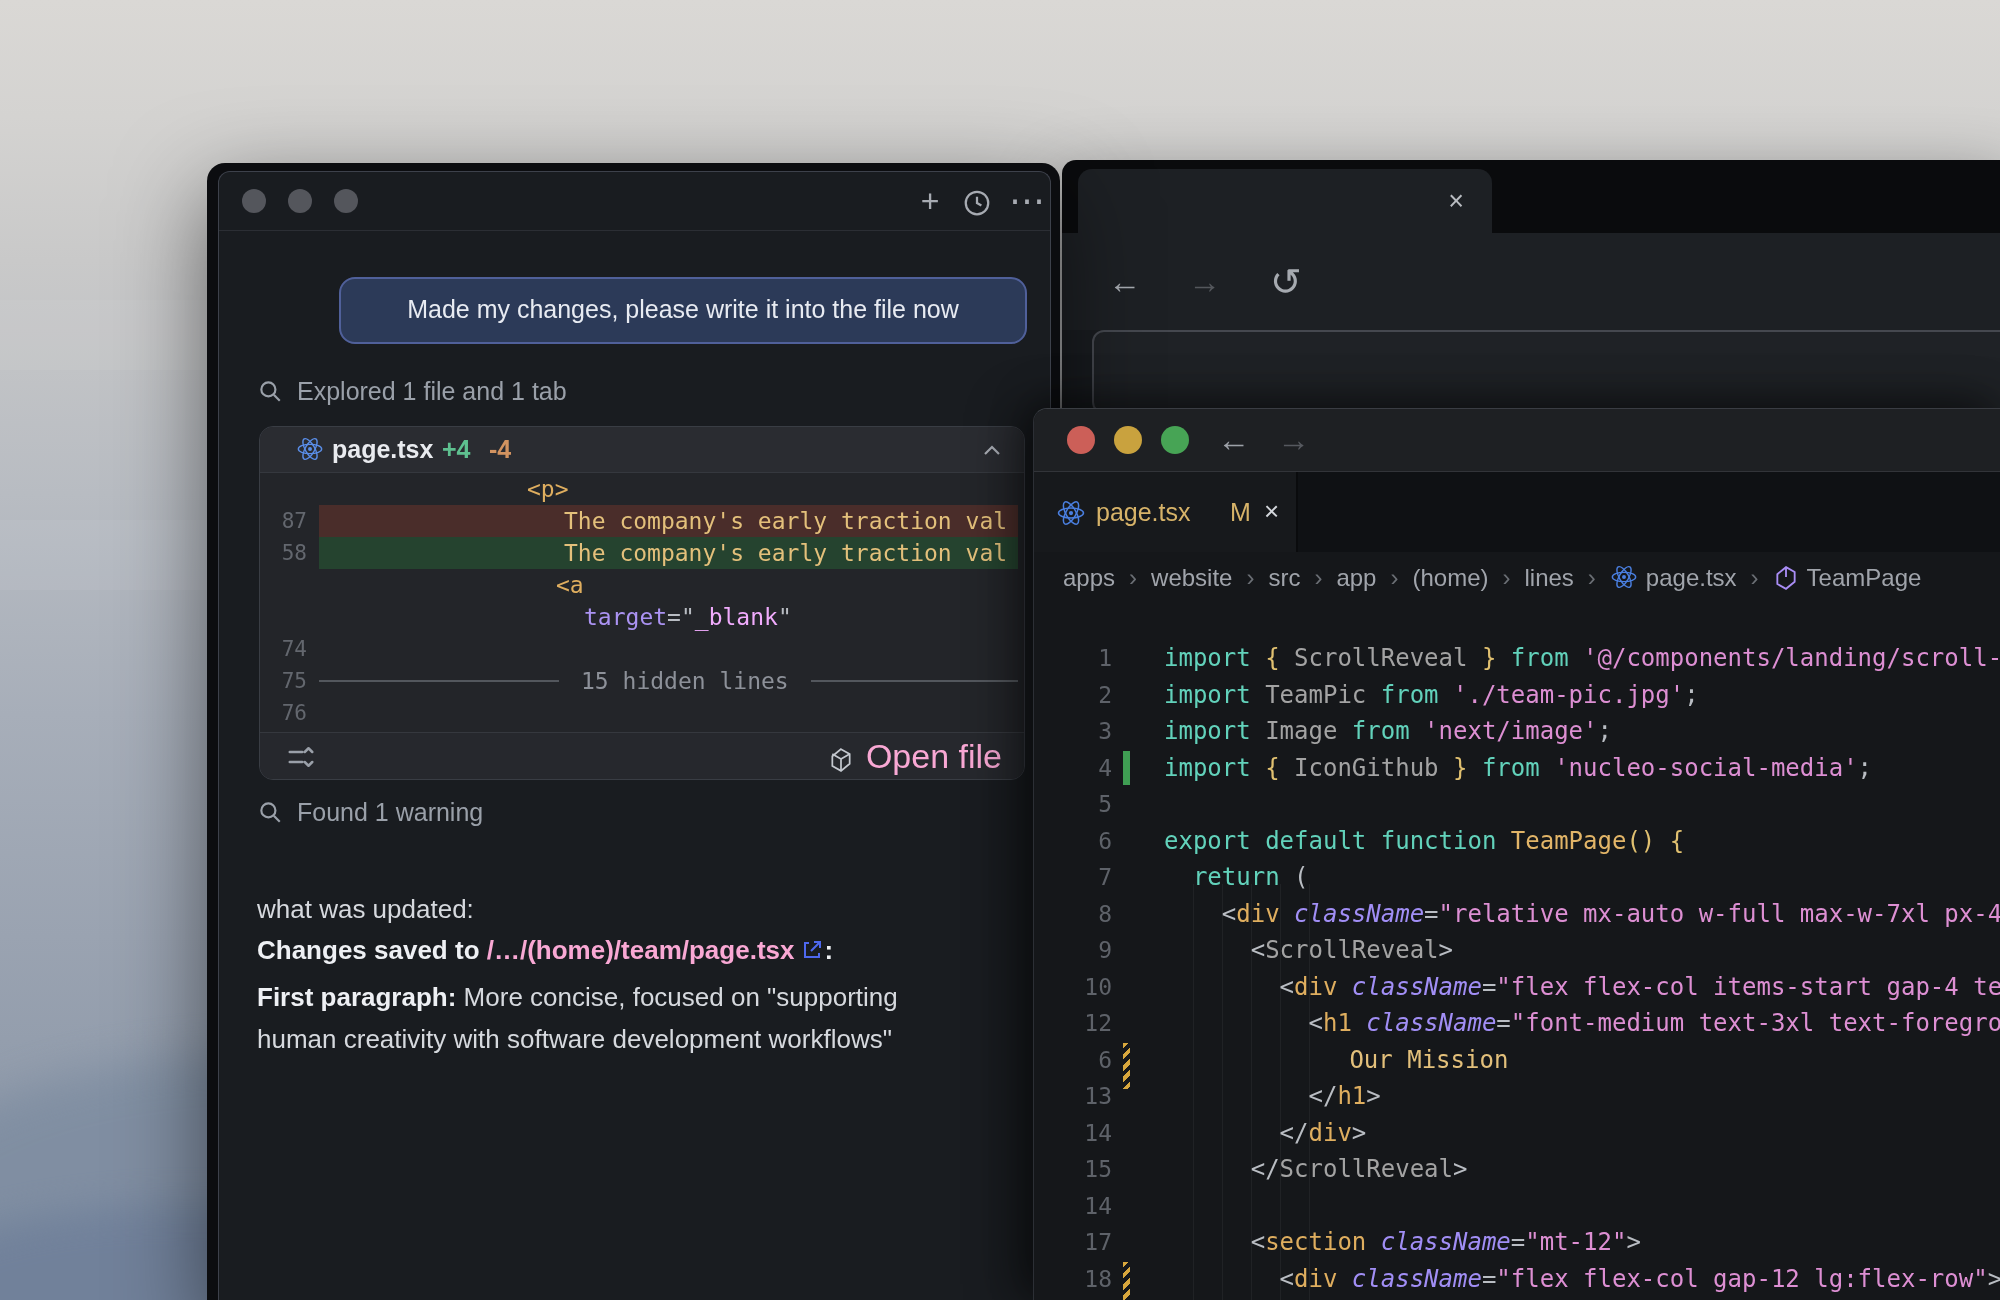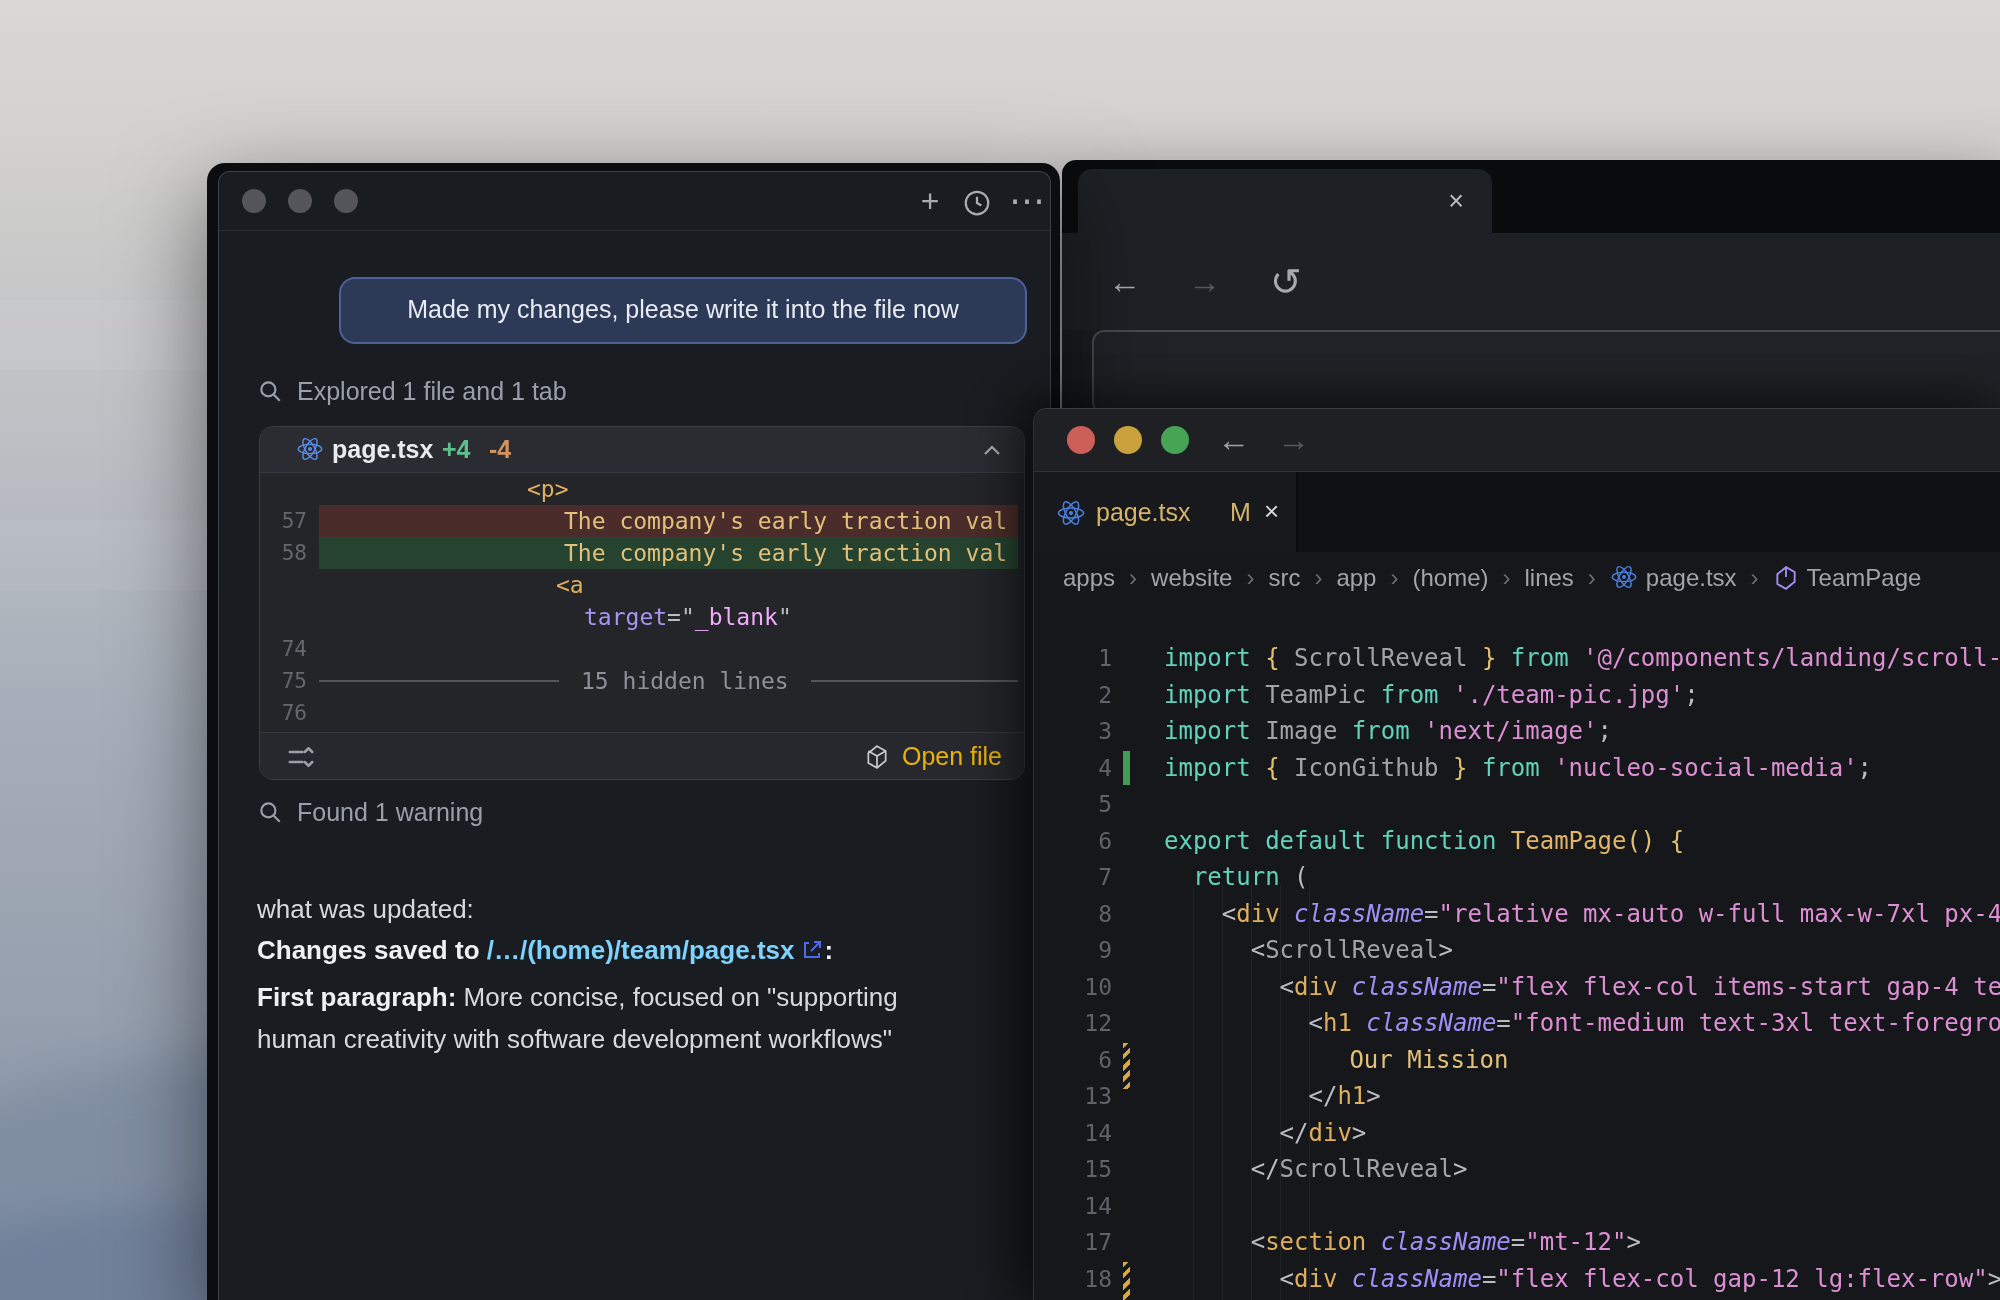--- a/index.html
+++ b/index.html
@@ -61,27 +61,27 @@
   .drow .gut{position:absolute;left:0;top:0;width:59px;text-align:right;padding-right:12px;
     box-sizing:border-box;color:#63676e;font-size:21px;}
   .drow .dcontent{position:absolute;left:59px;right:6px;top:0;bottom:0;overflow:hidden;}
   .drow.del .dcontent{background:#4a2d2a;}
   .drow.add .dcontent{background:#25432f;}
   .hiddenrow{display:flex;align-items:center;position:absolute;left:59px;right:6px;top:0;bottom:0;}
   .hline{height:2px;background:#53575d;}
   .hlabel{color:#8d9199;font-size:23px;margin:0 22px;white-space:nowrap;}
   .diff-footer{position:absolute;left:0;bottom:0;width:100%;height:46px;background:#26282d;
     border-top:1px solid #35383e;}
-  .openfile{position:absolute;right:22px;top:0;height:46px;line-height:46px;color:#eab308;font-size:25px;cursor:default;}
+  .openfile{position:absolute;right:22px;top:0;height:46px;line-height:46px;color:#f9a8d4;font-size:34px;cursor:default;}
   .openfile svg{vertical-align:-5px;margin-right:12px;}
   .expand-ic{position:absolute;left:26px;top:9px;}
 
   .par{position:absolute;left:38px;width:760px;color:#d6d9de;font-size:26px;line-height:42px;}
   .par b{color:#eef0f4;font-weight:700;}
-  .link{color:#7dd3fc;font-weight:700;margin-top:12px;}
+  .link{color:#f9a8d4;font-weight:700;margin-top:12px;}
   .link svg{vertical-align:-3px;margin-left:6px;}
 
   
   .editor{position:absolute;left:1033px;top:408px;width:967px;height:892px;background:#15171a;
     border-top-left-radius:14px;box-shadow:-18px 0 50px rgba(0,0,0,.45),0 -8px 40px rgba(0,0,0,.35);
     border-top:1px solid #3a3d43;border-left:1px solid #2c2f35;overflow:hidden;}
   .ed-titlebar{position:absolute;left:0;top:0;width:100%;height:62px;background:#1e2023;
     border-bottom:1px solid #323439;}
   .ed-titlebar .tl{width:28px;height:28px;position:absolute;top:17px;}
   .ed-tabbar{position:absolute;left:0;top:63px;width:100%;height:80px;background:#0f1114;}
@@ -178,21 +178,21 @@
           <span class="diff-added" style="position:absolute;left:182px;line-height:45px">+4</span>
           <span class="diff-removed" style="position:absolute;left:229px;line-height:45px">-4</span>
           <span style="position:absolute;right:20px;top:12px">
             <svg width="24" height="24" viewBox="0 0 24 24" fill="none" stroke="#a9adb4" stroke-width="2.2">
               <path d="M5 15l7-7 7 7"></path>
               </svg>
           </span>
         </div>
         <div class="diff-body" id="diff-body">
             <div class="drow "><span class="gut"></span><div class="dcontent" style="padding-left: 208px;"><span class="tk-t">&lt;p&gt;</span></div></div>
-            <div class="drow del"><span class="gut">57</span><div class="dcontent" style="padding-left: 233px;"><span class="tk-w">The company's early traction val</span></div></div>
+            <div class="drow del"><span class="gut">87</span><div class="dcontent" style="padding-left: 233px;"><span class="tk-w">The company's early traction val</span></div></div>
             <div class="drow add"><span class="gut">58</span><div class="dcontent" style="padding-left: 233px;"><span class="tk-w">The company's early traction val</span></div></div>
             <div class="drow "><span class="gut"></span><div class="dcontent" style="padding-left: 237px;"><span class="tk-t">&lt;a</span></div></div>
             <div class="drow "><span class="gut"></span><div class="dcontent" style="padding-left: 265px;"><span class="tk-q">target</span><span class="tk-p">="</span><span class="tk-pk">_blank</span><span class="tk-p">"</span></div></div>
             <div class="drow "><span class="gut">74</span><div class="dcontent" style="padding-left: 0px;"></div></div>
             <div class="drow "><span class="gut">75</span><div class="hiddenrow"><div class="hline" style="width: 240px;"></div><span class="hlabel">15 hidden lines</span><div class="hline" style="flex: 1 1 0%;"></div></div></div>
             <div class="drow "><span class="gut">76</span><div class="dcontent" style="padding-left: 0px;"></div></div>
           </div>
         <div class="diff-footer">
           <span class="expand-ic">
             <svg width="30" height="30" viewBox="0 0 24 24" fill="none" stroke="#9aa0a9" stroke-width="2">

